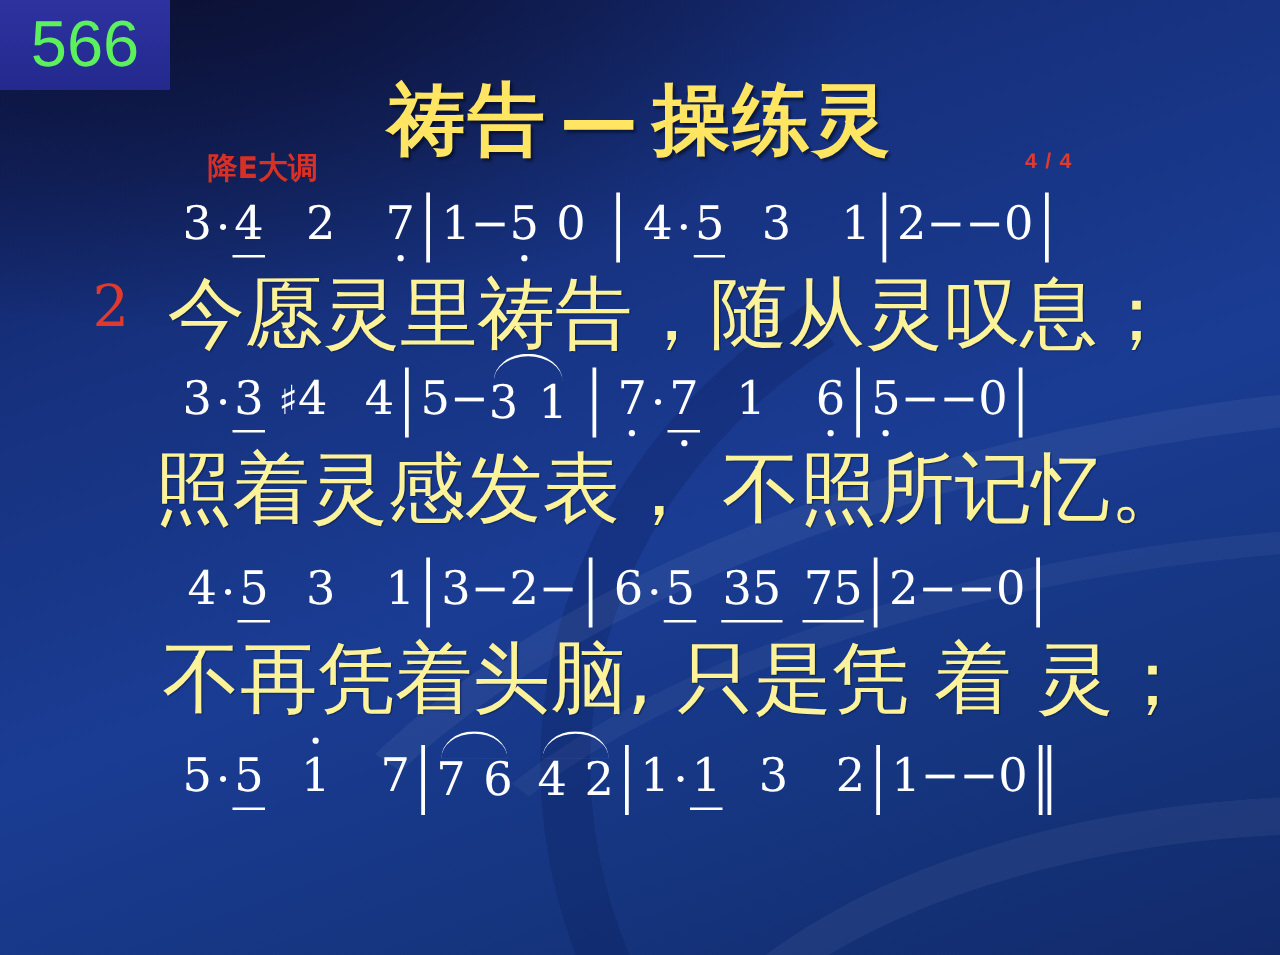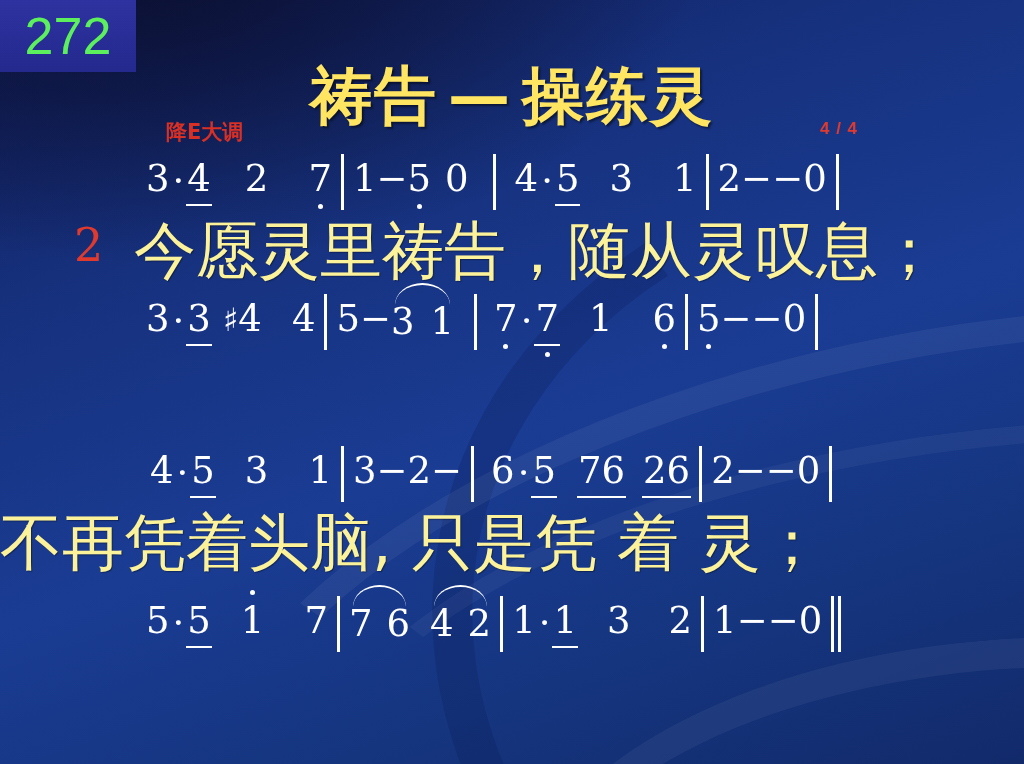--- a/index.html
+++ b/index.html
@@ -93,21 +93,21 @@
     text-shadow: 2px 2px 2px rgba(0,0,0,0.45);
   }
   #title .dash { padding: 0 10px; }
 
   
   #key-signature {
     position: absolute;
     left: 166px;
     top: 118px;
     color: #d93025;
-    font-size: 21px;
+    font-size: 24px;
     font-weight: bold;
     font-family: "DejaVu Sans", sans-serif;
   }
   #time-signature {
     position: absolute;
     left: 820px;
     top: 119px;
     color: #e03a2f;
     font-size: 17px;
     font-weight: bold;
@@ -242,21 +242,21 @@
 <body>
 
 <div id="slide">
 
   <div class="swoosh sw3"></div>
   <div class="swoosh sw1"></div>
   <div class="swoosh sw2"></div>
   <div class="swoosh sw4"></div>
 
   <div id="hymn-number-box">
-    <span class="num">272</span>
+    <span class="num">566</span>
   </div>
 
   <div id="title">
     <span>祷告</span><span class="dash">—</span><span>操练灵</span>
   </div>
 
   <div id="key-signature">降E大调</div>
   <div id="time-signature">4 / 4</div>
 
   <div id="verse-marker">2</div>
@@ -317,20 +317,21 @@
         <span class="note"><span class="g">1</span></span>
       <span class="sp" style="width:40px"></span>
         <span class="note lo"><span class="g">6</span></span>
       <span class="bar"></span>
       <span class="note lo"><span class="g">5</span></span>
         <span class="note"><span class="g">−</span></span>
         <span class="note"><span class="g">−</span></span>
         <span class="note"><span class="g">0</span></span>
       <span class="bar"></span>
     </div>
+    <div class="lyrics" style="padding-left:124px">照着灵感发表， 不照所记忆。</div>
   </div>
 
   <div class="system" id="system-3">
     <div class="notation" style="padding-left:150px">
       <span class="note"><span class="g">4</span></span>
         <span class="dot">·</span>
         <span class="note ub"><span class="g">5</span></span>
       <span class="sp" style="width:30px"></span>
         <span class="note"><span class="g">3</span></span>
       <span class="sp" style="width:40px"></span>
@@ -339,31 +340,31 @@
       <span class="note"><span class="g">3</span></span>
         <span class="note"><span class="g">−</span></span>
         <span class="note"><span class="g">2</span></span>
         <span class="note"><span class="g">−</span></span>
       <span class="bar"></span>
       <span class="sp" style="width:8px"></span>
       <span class="note"><span class="g">6</span></span>
         <span class="dot">·</span>
         <span class="note ub"><span class="g">5</span></span>
       <span class="sp" style="width:22px"></span>
-        <span class="note ub"><span class="g">76</span></span>
+        <span class="note ub"><span class="g">35</span></span>
       <span class="sp" style="width:18px"></span>
-        <span class="note ub"><span class="g">26</span></span>
+        <span class="note ub"><span class="g">75</span></span>
       <span class="bar"></span>
       <span class="note"><span class="g">2</span></span>
         <span class="note"><span class="g">−</span></span>
         <span class="note"><span class="g">−</span></span>
         <span class="note"><span class="g">0</span></span>
       <span class="bar"></span>
     </div>
-    <div class="lyrics" style="">不再凭着头脑, 只是凭 着 灵；</div>
+    <div class="lyrics" style="padding-left:130px">不再凭着头脑, 只是凭 着 灵；</div>
   </div>
 
   <div class="system" id="system-4">
     <div class="notation" style="padding-left:146px">
       <span class="note"><span class="g">5</span></span>
         <span class="dot">·</span>
         <span class="note ub"><span class="g">5</span></span>
       <span class="sp" style="width:30px"></span>
         <span class="note hi"><span class="g">1</span></span>
       <span class="sp" style="width:40px"></span>

